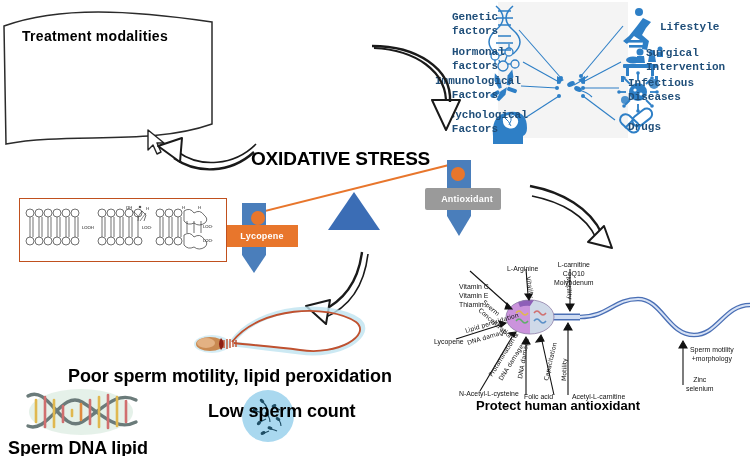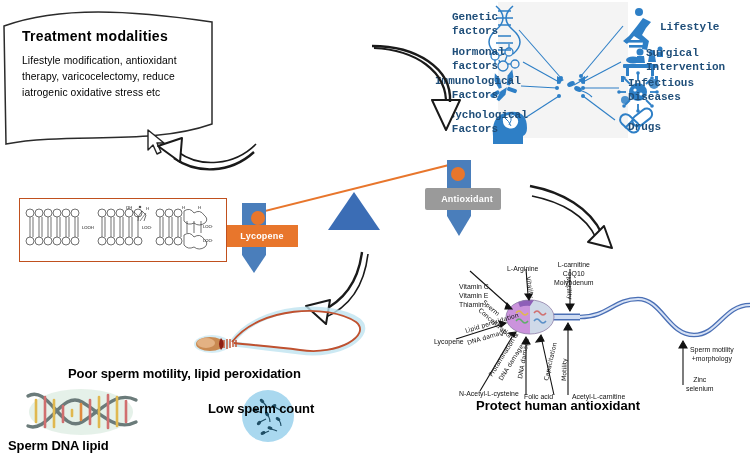--- a/index.html
+++ b/index.html
@@ -26,42 +26,41 @@
   #os-title{left:251px;top:148px;font-size:19px;font-weight:bold;letter-spacing:-.2px;
             font-family:"Liberation Sans",sans-serif;}
   .banner-txt{position:absolute;color:#fff;font-size:9px;font-weight:bold;
               letter-spacing:.2px;text-align:center;}
 
   
   #lipid-box{left:19px;top:198px;width:206px;height:62px;
              border:1.6px solid #c0501e;background:#fff;}
 
   
-  .blabel{position:absolute;font-weight:bold;font-size:13px;letter-spacing:-.1px;}
+  .blabel{position:absolute;font-weight:bold;font-size:18px;letter-spacing:-.1px;}
   #lbl-motility{left:68px;top:366px;}
   #lbl-dna{left:8px;top:438px;}
   #lbl-count{left:208px;top:401px;}
 
   
   #sperm-diagram{left:430px;top:255px;width:326px;height:160px;}
   .slbl{position:absolute;font-size:6.9px;line-height:1.32;color:#111;white-space:nowrap;}
   .slbl.c{text-align:center;}
   #lbl-protect{left:476px;top:398px;font-weight:bold;font-size:13px;}
 </style>
 </head>
 <body>
 
 <div id="root">
 
   <svg class="abs" id="treatment-banner" viewBox="0 0 220 148">
     <path d="M4,22 C60,2 130,6 212,18 L212,120 C150,142 70,128 6,140 Z" fill="#ffffff" stroke="#2b2b2b" stroke-width="1.5"></path>
   </svg>
   <div class="abs" id="treatment-text">
     <div class="tm-title">Treatment  modalities</div>
-    <div class="tm-body">Lifestyle modification,  antioxidant therapy,  varicocelectomy,  reduce iatrogenic  oxidative  stress  etc</div>
   </div>
 
   <svg class="abs" style="left:146px;top:128px;width:24px;height:30px;" viewBox="0 0 24 30">
     <path d="M2,2 L2,22 L7,17 L11,26 L15,24 L11,15 L18,15 Z" fill="#fff" stroke="#222" stroke-width="1.4" stroke-linejoin="round"></path>
   </svg>
 
   <div class="abs" id="causes-bg"></div>
 
   <svg class="abs" id="causes-panel" viewBox="0 0 323 146">
 
@@ -222,20 +221,21 @@
     <path d="M68,4 C64,38 48,58 24,68" fill="none" stroke="#1a1a1a" stroke-width="1.6"></path>
     <path d="M6,56 L30,50 L26,74 Z" fill="#ffffff" stroke="#1a1a1a" stroke-width="2" stroke-linejoin="round"></path>
   </svg>
 
   <svg class="abs" style="left:528px;top:182px;width:100px;height:80px;" viewBox="0 0 100 80">
     <path d="M2,4 C34,10 62,26 74,52" fill="none" stroke="#1a1a1a" stroke-width="2.4"></path>
     <path d="M4,14 C34,20 58,34 68,56" fill="none" stroke="#1a1a1a" stroke-width="1.6"></path>
     <path d="M84,66 L60,60 L76,44 Z" fill="#ffffff" stroke="#1a1a1a" stroke-width="2" stroke-linejoin="round"></path>
   </svg>
 
+  <div class="abs" id="os-title">OXIDATIVE STRESS</div>
 
   <svg class="abs" style="left:248px;top:158px;width:210px;height:62px;" viewBox="0 0 210 62">
     <line x1="5" y1="56" x2="205" y2="6" stroke="#e8762c" stroke-width="2"></line>
   </svg>
 
   <svg class="abs" style="left:326px;top:190px;width:56px;height:42px;" viewBox="0 0 56 42">
     <path d="M28,2 L54,40 L2,40 Z" fill="#3b6db5"></path>
   </svg>
 
   <svg class="abs" style="left:236px;top:203px;width:36px;height:72px;" viewBox="0 0 36 72">

